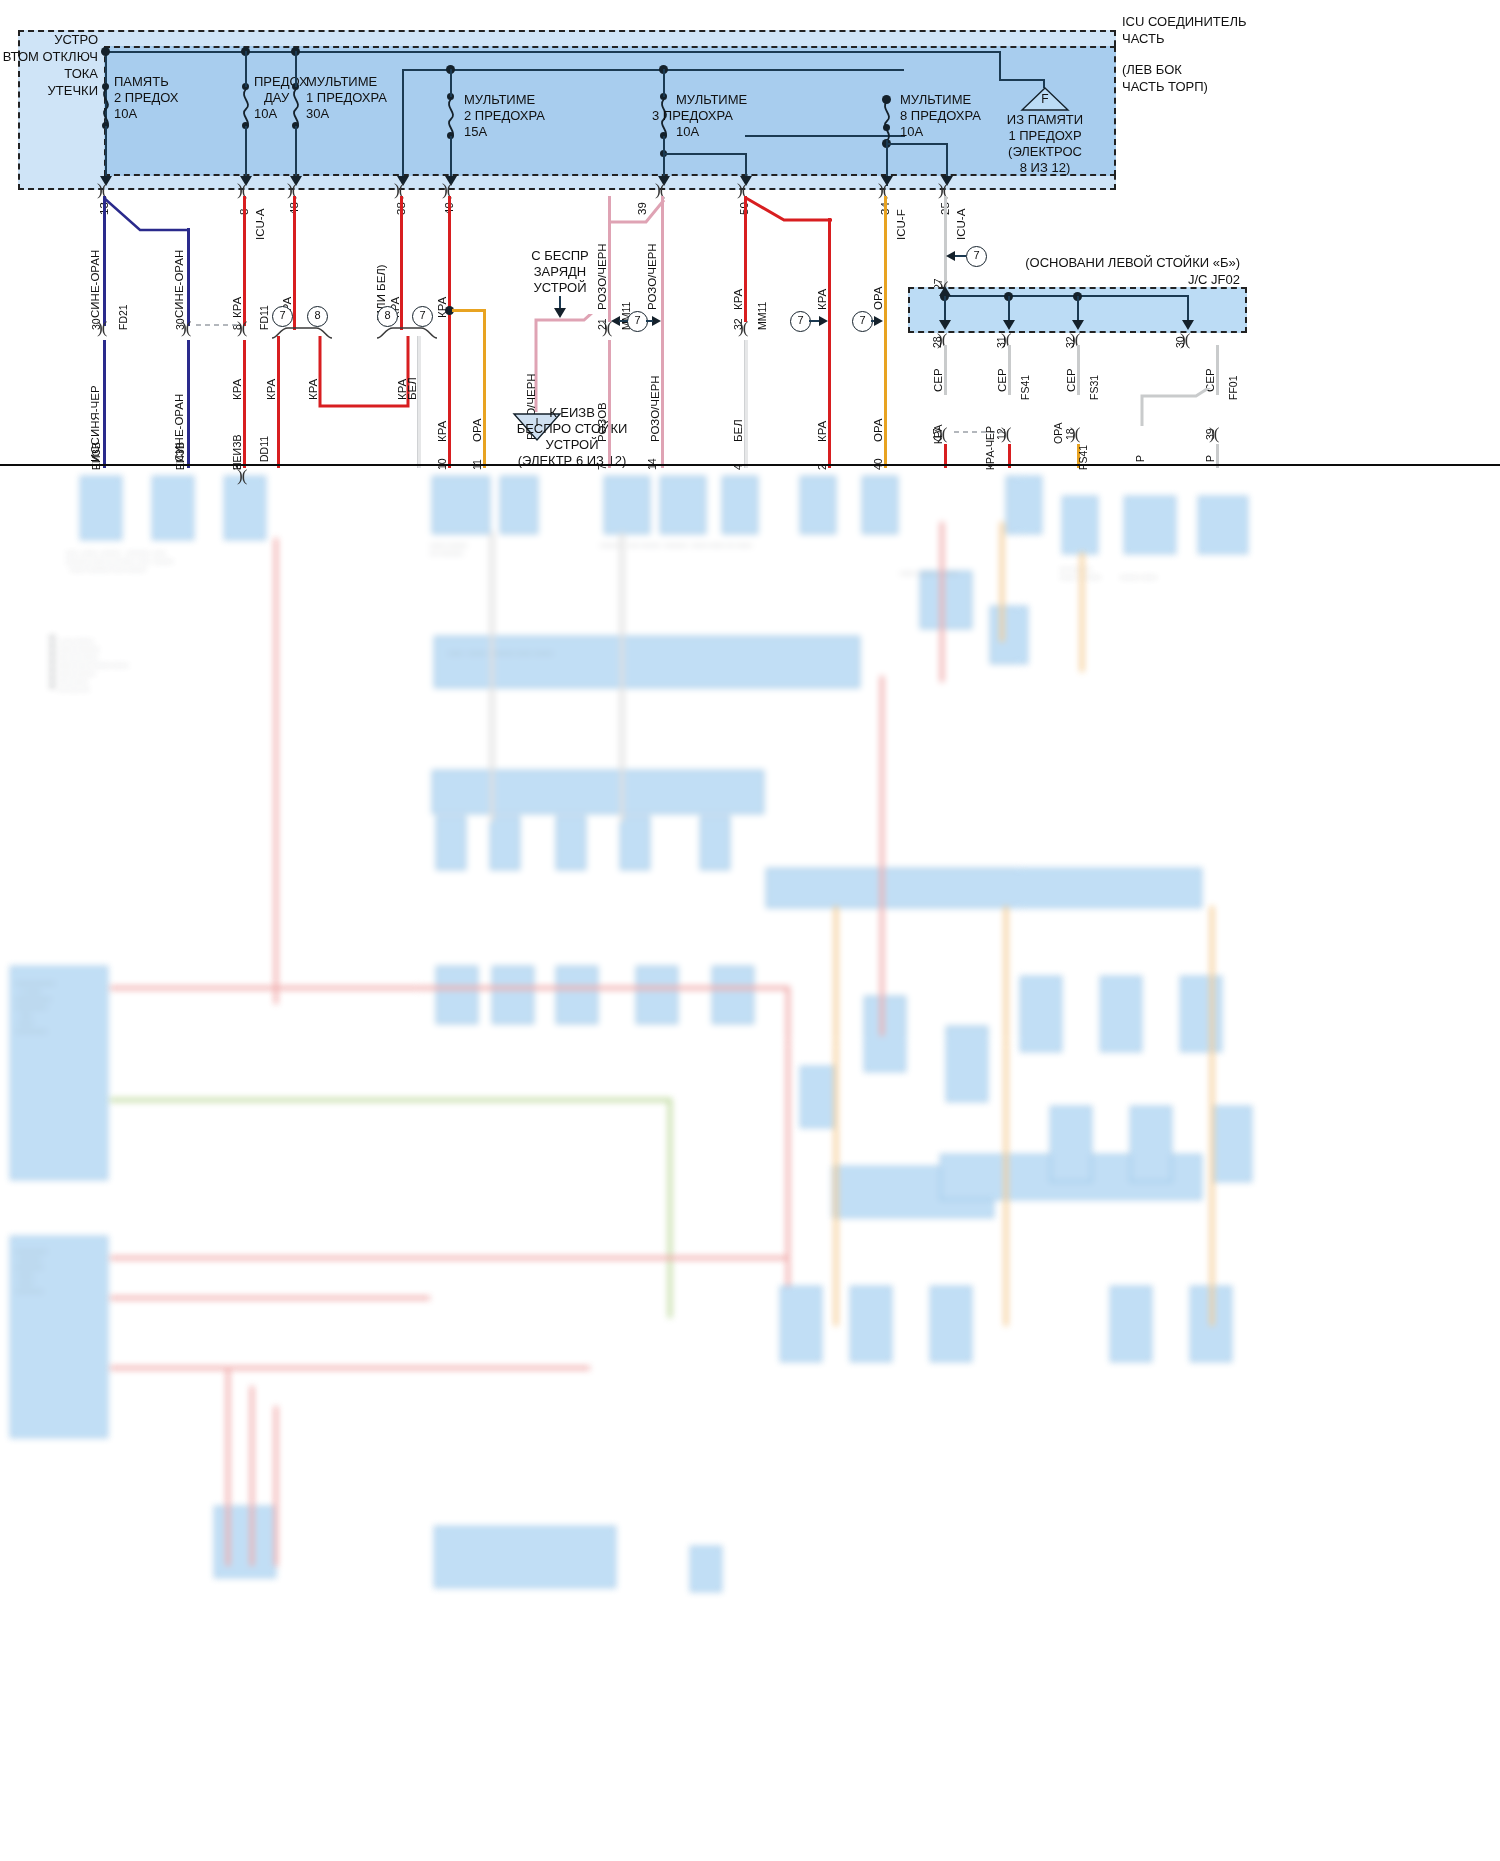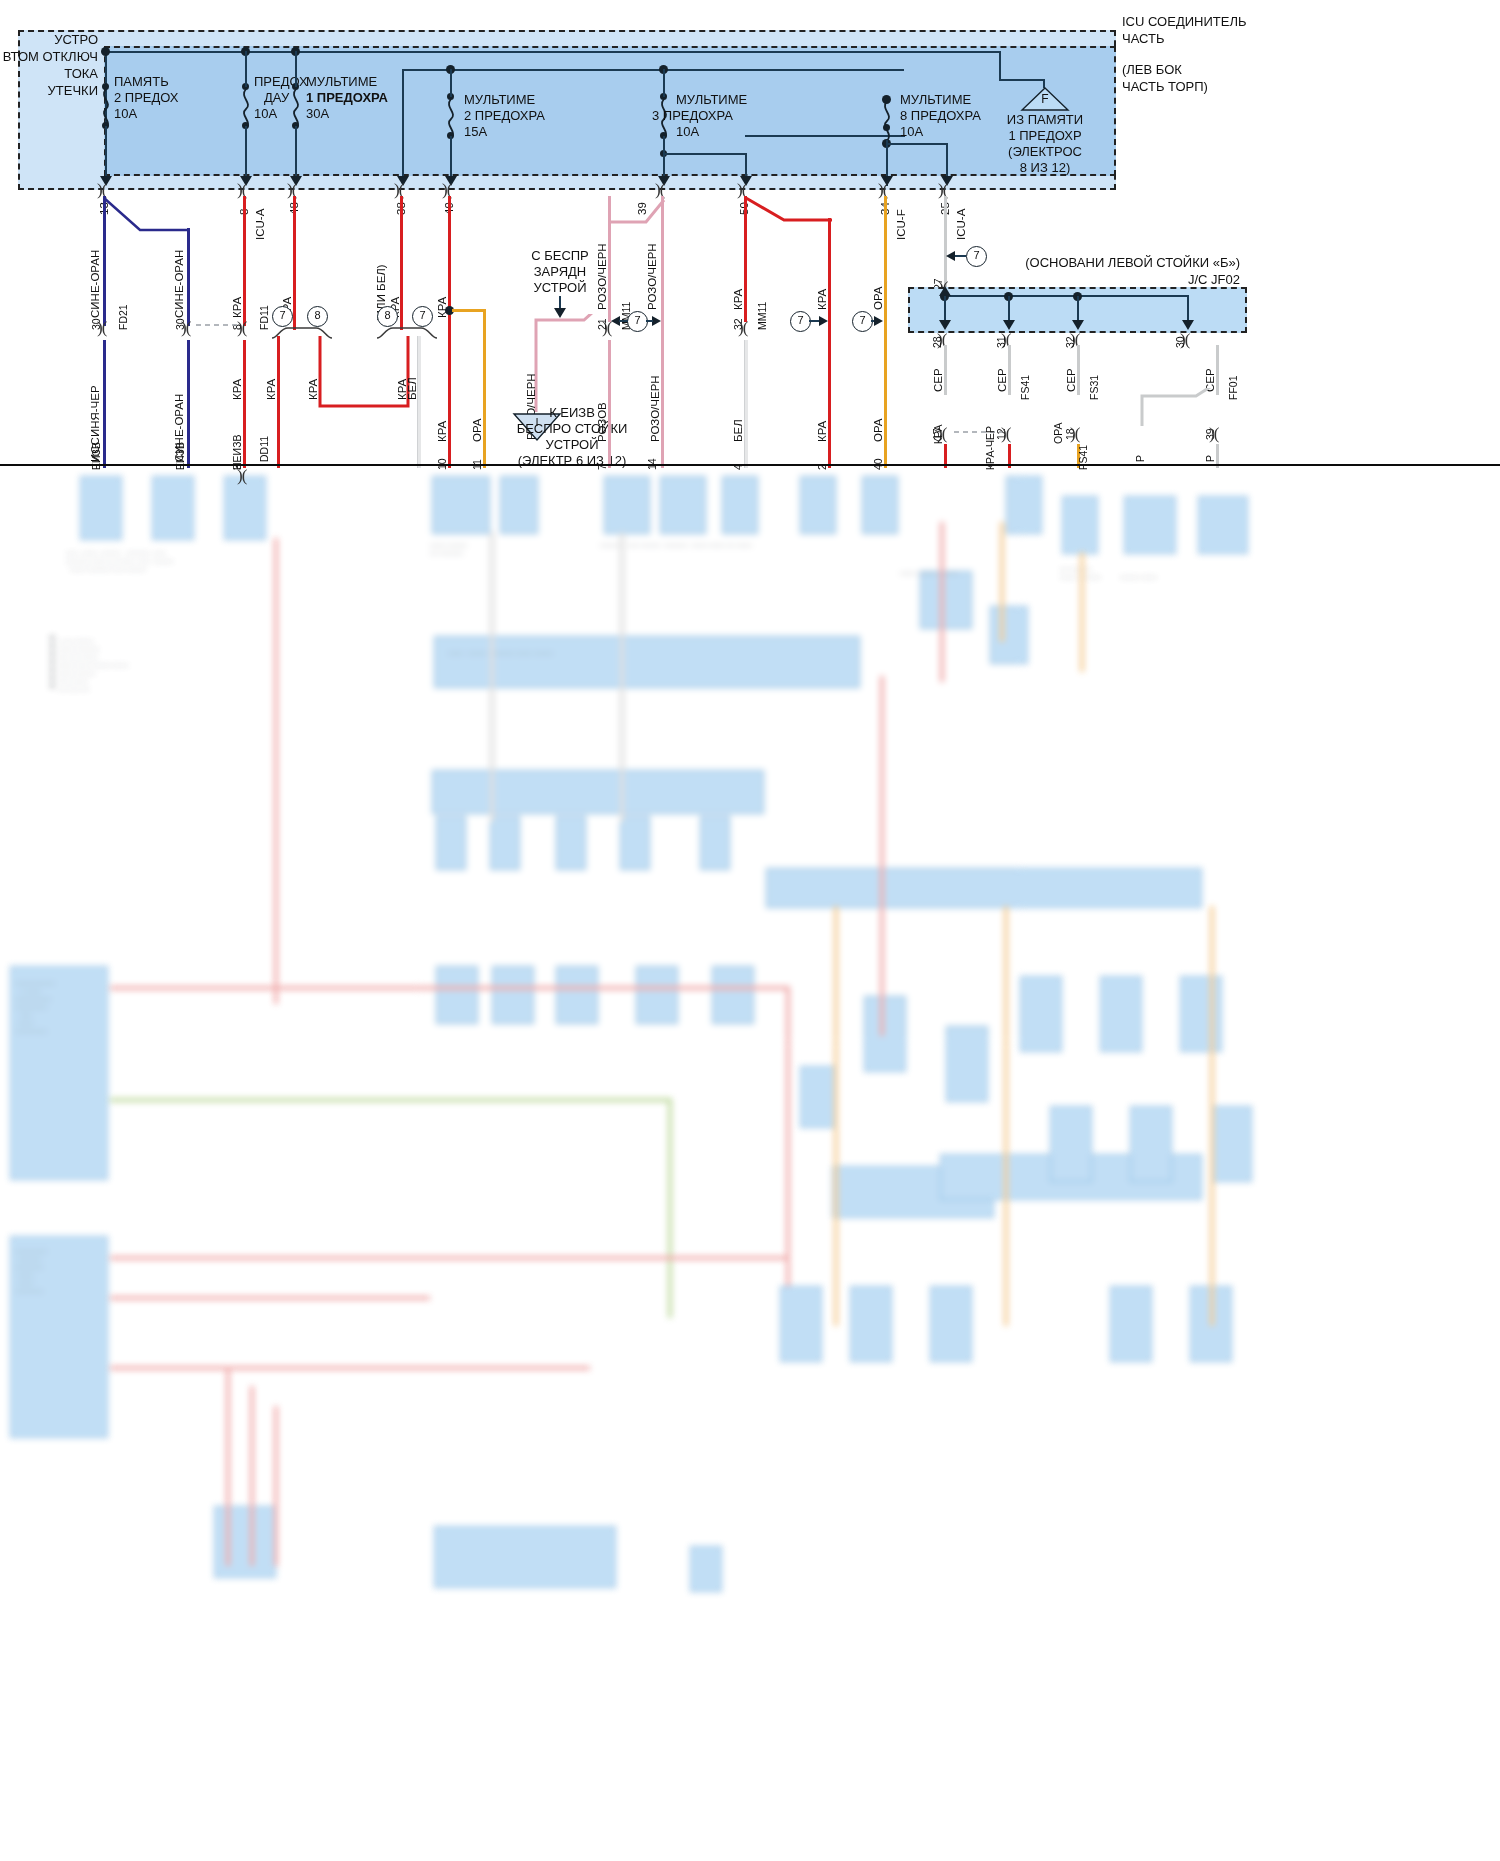--- a/index.html
+++ b/index.html
@@ -226,21 +226,21 @@
   <div class="arrdn" style="left:240px;top:176px;"></div>
 
   <div class="dot" style="left:291px;top:47px;"></div>
   <div class="dot sm" style="left:292px;top:83px;"></div>
   <div class="dot sm" style="left:292px;top:122px;"></div>
   <div class="solidline" style="left:295px;top:51px;width:2px;height:36px;"></div>
   <svg class="fuse" style="left:289px;top:86px;" viewBox="0 0 14 40">
       <path d="M7 0 C0 8, 14 14, 7 20 C0 26, 14 32, 7 40" stroke="#14212b" stroke-width="1.8" fill="none"></path>
     </svg>
   <div class="txt t13" style="left:306px;top:74px;">МУЛЬТИМЕ</div>
-  <div class="txt t13" style="left:306px;top:90px;font-weight:bold;">1 ПРЕДОХРА</div>
+  <div class="txt t13" style="left:306px;top:90px;">1 ПРЕДОХРА</div>
   <div class="txt t13" style="left:306px;top:106px;">30A</div>
   <div class="solidline" style="left:295px;top:126px;width:2px;height:50px;"></div>
   <div class="arrdn" style="left:290px;top:176px;"></div>
 
   <div class="solidline" style="left:402px;top:159px;width:2px;height:17px;"></div>
   <div class="arrdn" style="left:397px;top:176px;"></div>
 
   <div class="dot" style="left:446px;top:65px;"></div>
   <div class="dot sm" style="left:447px;top:93px;"></div>
   <div class="dot sm" style="left:447px;top:132px;"></div>

